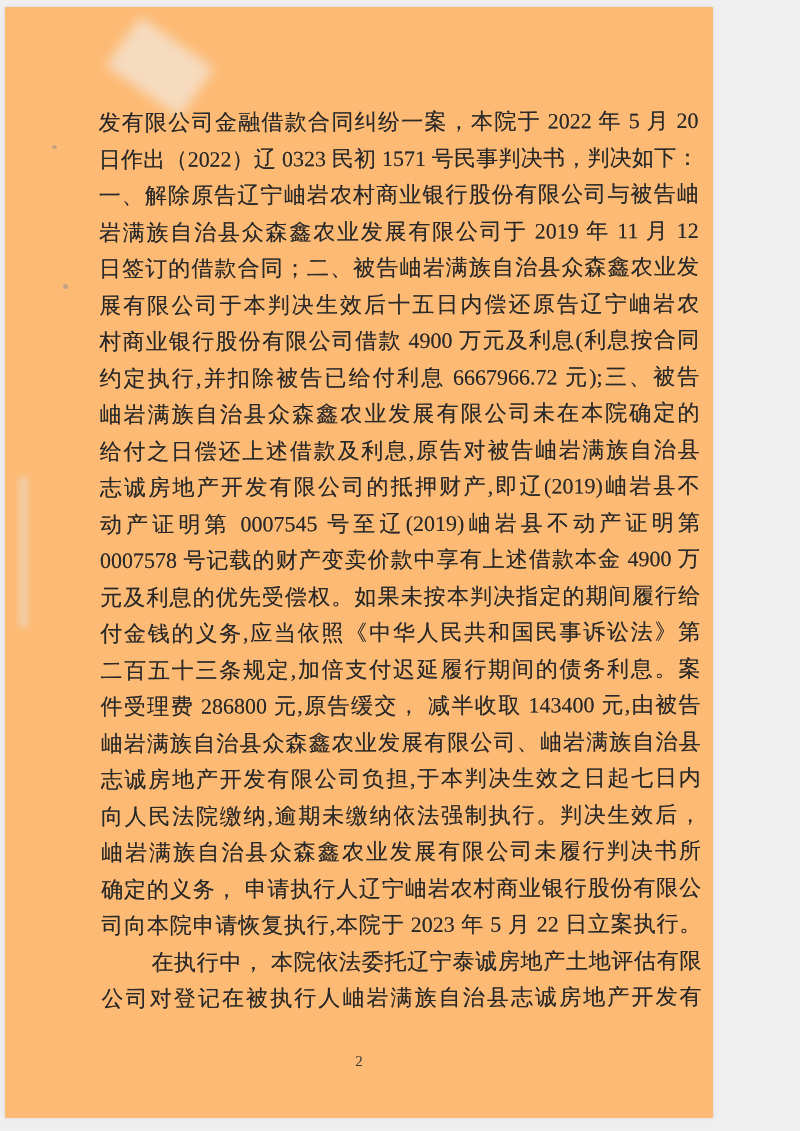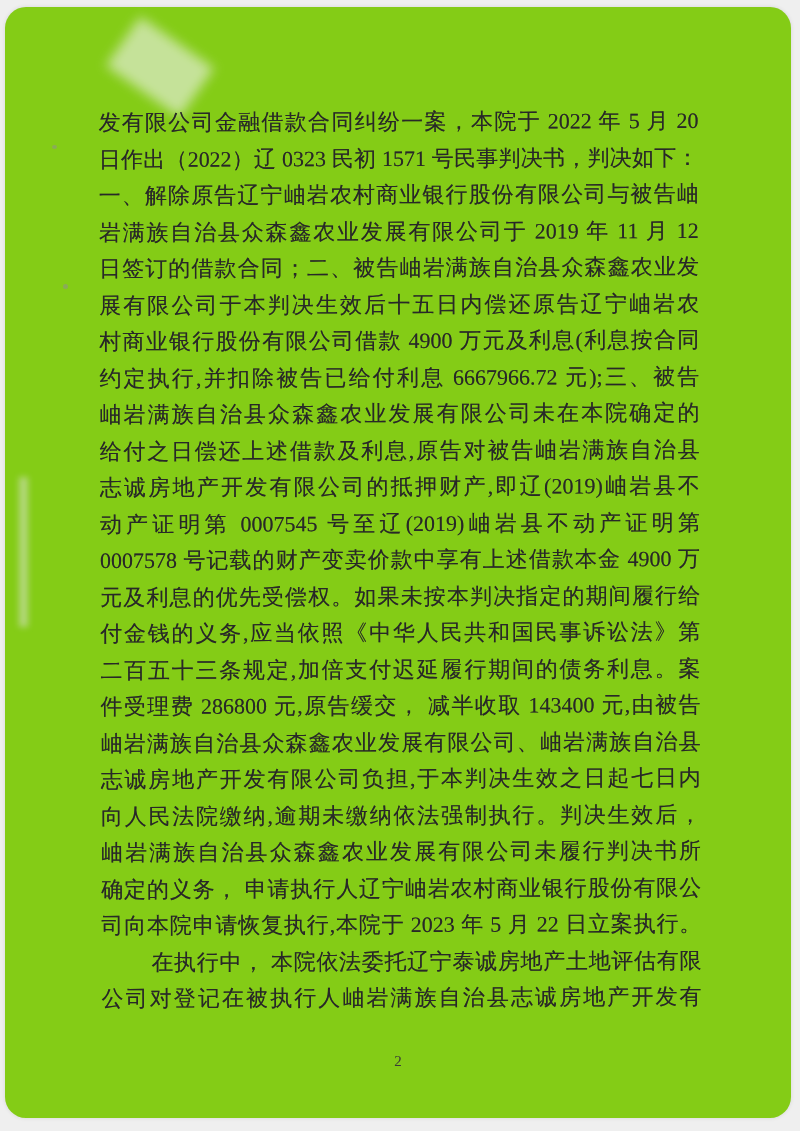--- a/index.html
+++ b/index.html
@@ -10,24 +10,23 @@
   }
   .stage {
     position: relative;
     width: 800px; height: 1131px;
     background: #efefef;
     overflow: hidden;
   }
   .paper {
     position: absolute;
     left: 5px; top: 7px;
-    width: 786px; height: 1111px;
-    background: #84cc16;
+    width: 708px; height: 1111px;
+    background: #fdba74;
     box-shadow: 0 0 4px rgba(0,0,0,0.10);
-    border-radius: 21px;
   }
   .textblock {
     position: absolute;
     left: 95px; top: 97px;
     width: 600px;
     color: #282828;
     transform: rotate(-0.2deg);
     transform-origin: 50% 50%;
   }
   .line {

